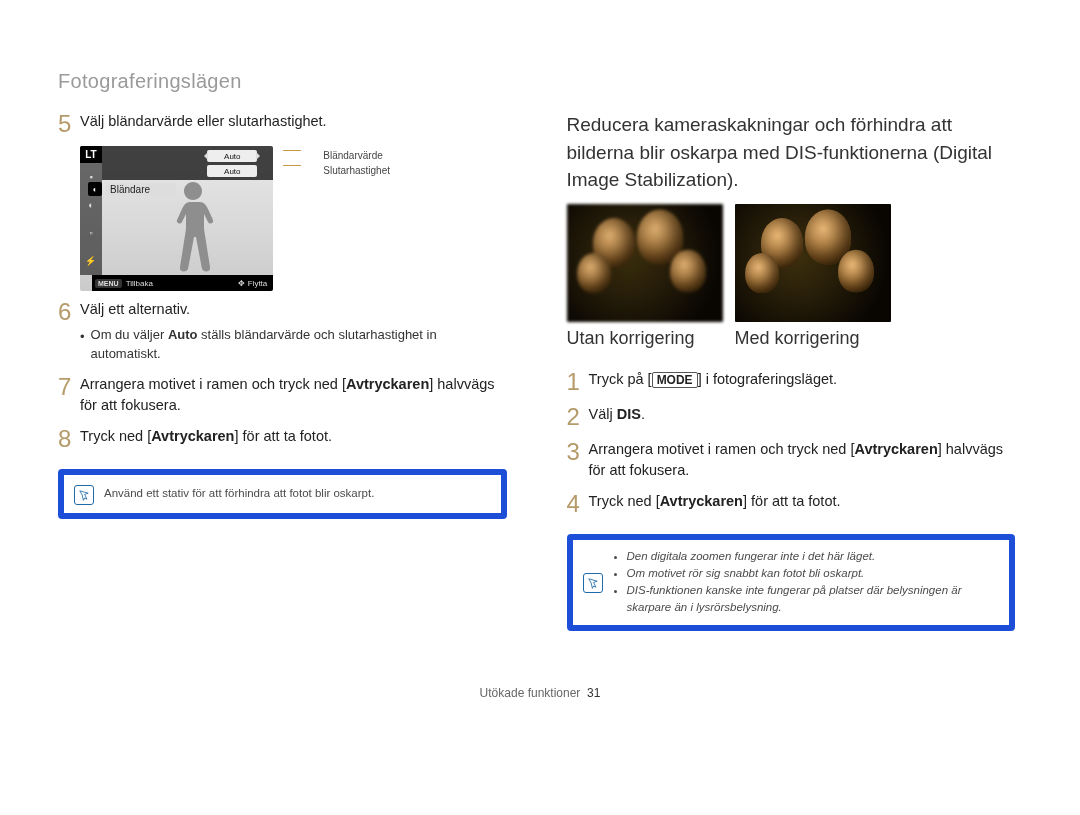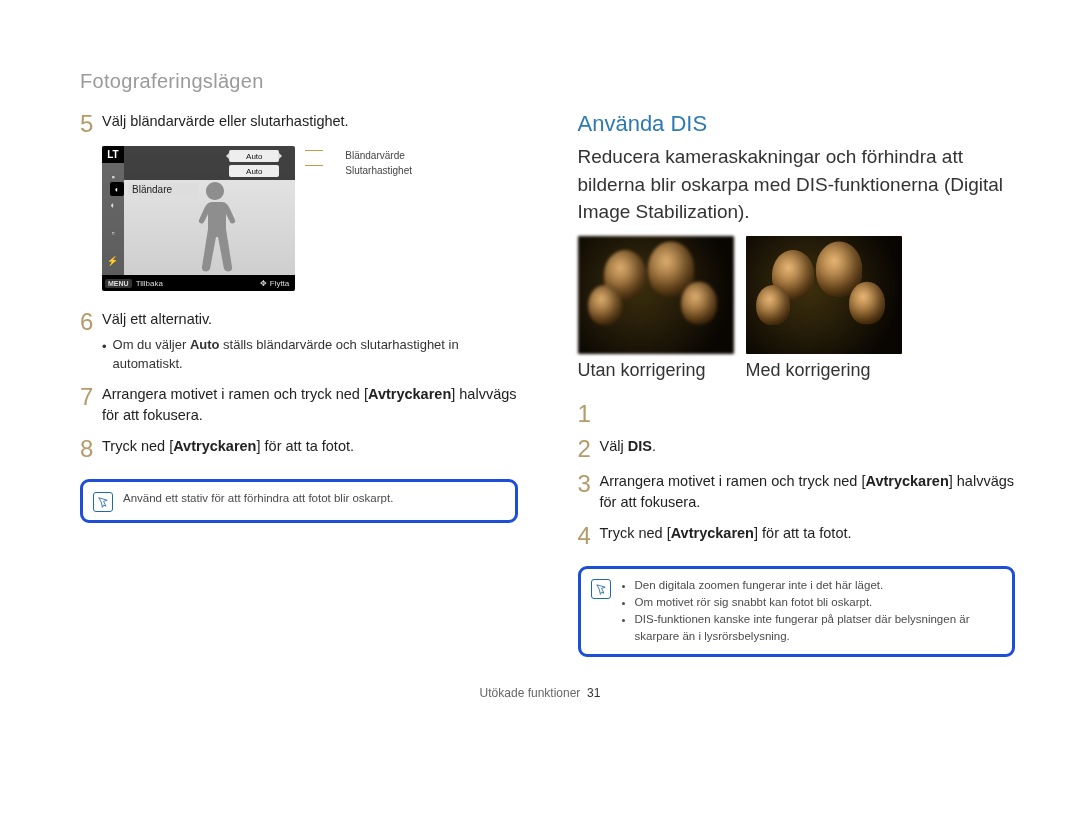--- a/index.html
+++ b/index.html
@@ -8,21 +8,21 @@
     width: 1080px;
     height: 815px;
     background: #fff;
     font-family: Arial, Helvetica, sans-serif;
     color: #333;
   }
   .page {
     position: relative;
     width: 1080px;
     height: 724px;
-    padding: 70px 65px 30px 80px;
+    padding: 70px 65px 30px 58px;
     box-sizing: border-box;
   }
   .section-header {
     font-size: 20px;
     font-weight: 300;
     color: #9a9a9a;
     letter-spacing: .3px;
     margin-bottom: 18px;
   }
   .cols {
@@ -80,21 +80,21 @@
   .bold { font-weight: 700; }
   .kbd {
     border: 1px solid #555;
     padding: 0 4px;
     border-radius: 2px;
     font-size: 12px;
     font-weight: 700;
   }
   
   .cam {
-    margin: 8px 0 18px 22px;
+    margin: 8px 0 8px 22px;
     width: 310px;
   }
   .cam-row { display: flex; }
   .cam-screen {
     width: 210px;
     height: 145px;
     background: linear-gradient(to bottom, #e9e9e9, #cbcbcb);
     border-radius: 2px;
     position: relative;
     overflow: hidden;
@@ -177,21 +177,21 @@
     border-radius: 2px;
   }
   .cam-figure {
     position: absolute;
     left: 88px; bottom: 16px;
     width: 50px; height: 95px;
   }
   .cam-figure svg { width: 100%; height: 100%; }
   .cam-footer {
     position: absolute;
-    left: 0; right: 0; bottom: 0;
+    left: 12px; right: 0; bottom: 0;
     height: 16px;
     background: #000;
     display: flex;
     align-items: center;
     font-size: 8px;
     color: #dcdcdc;
   }
   .cam-footer .menu {
     background: #333; color: #ddd; font-weight: 700;
     padding: 1px 3px; margin-left: 3px; border-radius: 2px; font-size: 7px;
@@ -245,40 +245,41 @@
   }
   .captions {
     display: flex;
     gap: 12px;
     margin-bottom: 20px;
   }
   .captions > div { width: 156px; }
   
   .note {
     margin: 18px 0 0 0;
-    border: 3px solid #1d4ed8;
-    border-radius: 9px;
+    border: 6px solid #1d4ed8;
+    border-radius: 4px;
     padding: 8px 10px 8px 10px;
     display: flex;
     gap: 10px;
     font-size: 11.5px;
     color: #4b4b4b;
     line-height: 1.5;
+    align-items: center;
   }
   .note .nicon {
     width: 18px; height: 18px;
     border: 1.5px solid #1f6aa8;
     border-radius: 3px;
     display: flex; align-items: center; justify-content: center;
     flex-shrink: 0;
     margin-top: 2px;
   }
   .note .nicon svg { width: 12px; height: 12px; }
   .note ul {
-    margin: 0; padding-left: 14px;
+    margin: 0; padding-left: 14px; font-style: italic;
   }
   .footer {
     position: absolute;
     bottom: 24px;
     left: 0; right: 0;
     text-align: center;
     font-size: 12px;
     color: #666;
   }
   .footer .pnum { color: #333; }
@@ -379,21 +380,20 @@
         <div class="nicon">
           <svg viewBox="0 0 20 20">
               <path d="M3 3l14 4-6 2 4 8-4-2-2 4-2-9-4-7z" fill="none" stroke="#1f6aa8" stroke-width="1.4" stroke-linejoin="round"></path>
             </svg>
         </div>
         <div>Använd ett stativ för att förhindra att fotot blir oskarpt.</div>
       </div>
     </div>
 
     <div class="col">
-      <div class="right-title">Använda DIS</div>
       <div class="right-intro">Reducera kameraskakningar och förhindra att bilderna blir oskarpa med DIS-funktionerna (Digital Image Stabilization).</div>
 
       <div class="compare">
         <div class="thumb blurry">
           <div class="face f1"></div>
             <div class="face f2"></div>
             <div class="face f3"></div>
             <div class="face f4"></div>
         </div>
         <div class="thumb">
@@ -404,20 +404,23 @@
         </div>
       </div>
       <div class="captions">
         <div class="caption">Utan korrigering</div>
         <div class="caption">Med korrigering</div>
       </div>
 
       <div class="steps">
         <div class="step">
           <div class="step-num">1</div>
+          <div class="step-body">
+            <span>Tryck på [</span><span class="kbd">MODE</span><span>] i fotograferingsläget.</span>
+          </div>
         </div>
         <div class="step">
           <div class="step-num">2</div>
           <div class="step-body">
             <span>Välj </span><span class="bold">DIS</span><span>.</span>
           </div>
         </div>
         <div class="step">
           <div class="step-num">3</div>
           <div class="step-body">

